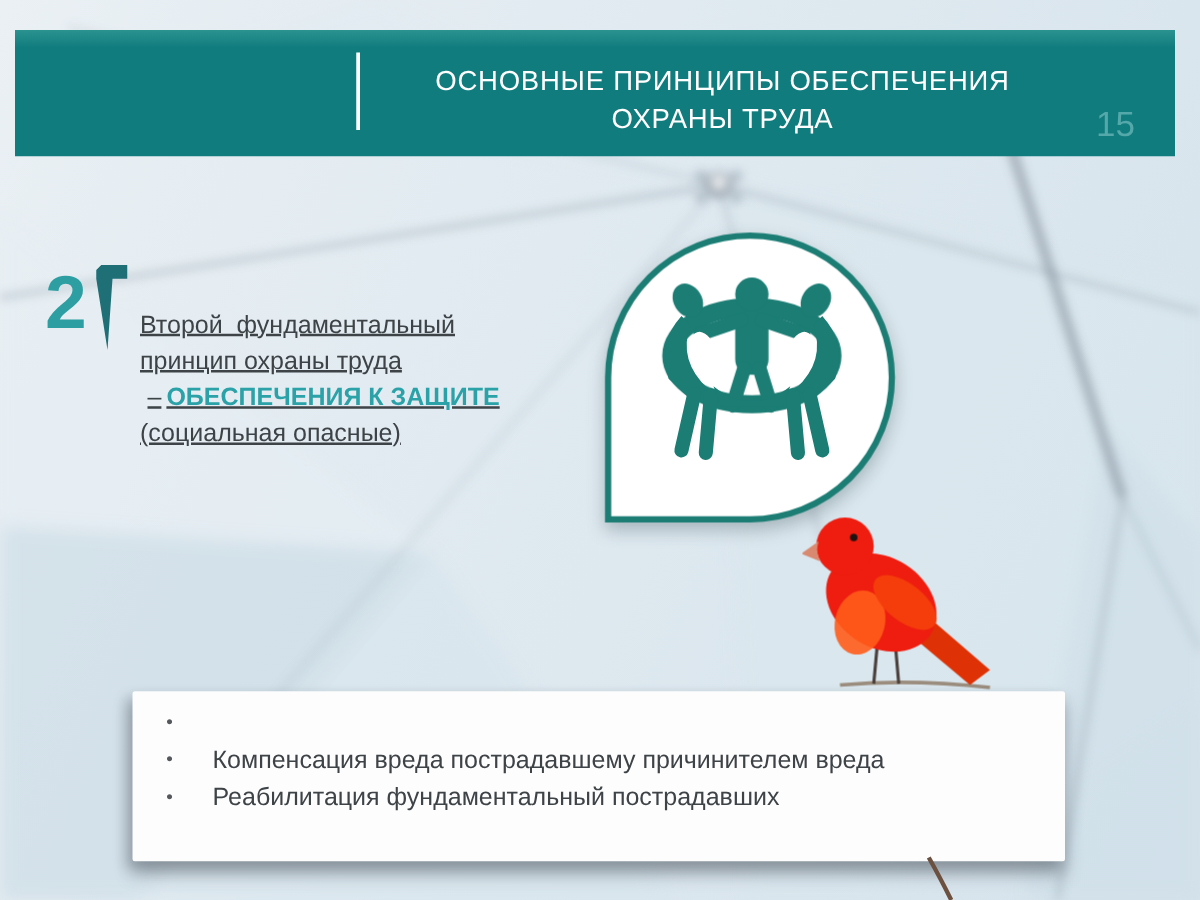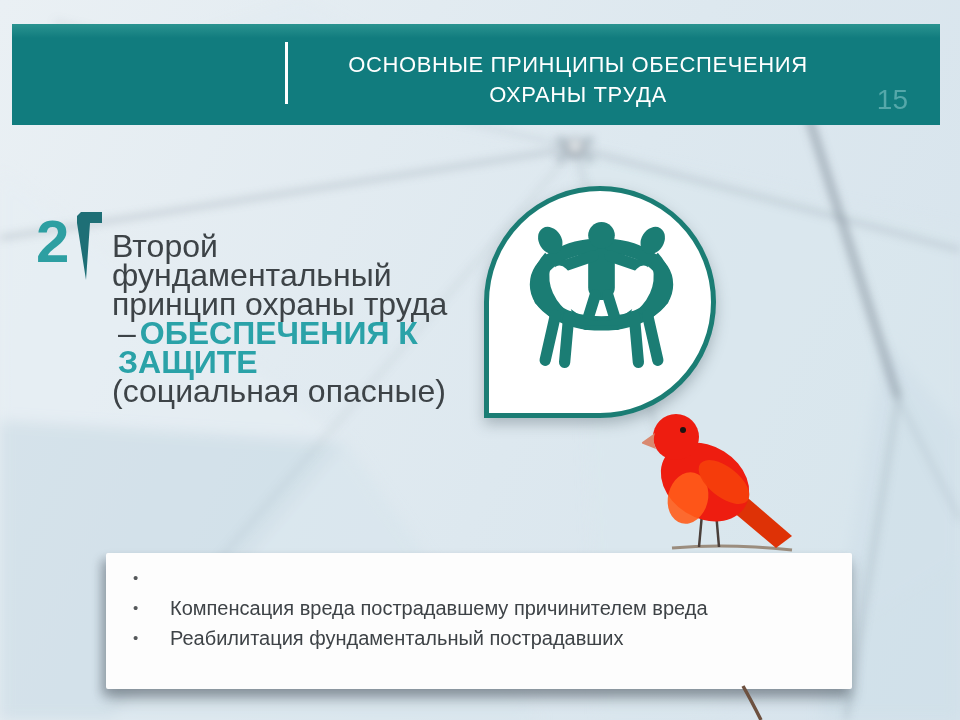--- a/index.html
+++ b/index.html
@@ -19,21 +19,21 @@
   .vline{position:absolute;left:273px;top:18px;width:3px;height:62px;background:#ffffff;}
   .title{
     position:absolute;left:216px;top:26px;width:700px;text-align:center;
     color:#ffffff;font-size:22px;line-height:30px;letter-spacing:.6px;font-weight:400;
   }
   .num{position:absolute;right:32px;top:24px;color:#55a8aa;font-size:28px;margin-top:36px;}
 
   
   .big-num{position:absolute;left:36px;top:212px;color:#2d9fa2;font-size:60px;font-weight:bold;line-height:1;}
   .bracket{position:absolute;left:76px;top:212px;}
-  .ptext{position:absolute;left:112px;top:232px;width:345px;color:#3d4347;font-size:32px;line-height:29px;}
+  .ptext{position:absolute;left:112px;top:246px;width:345px;color:#3d4347;font-size:20px;line-height:29px;text-decoration:underline;}
   .ptext div{white-space:pre-wrap;}
   .ptext .line3{padding-left:6px;}
   .ptext .dash{margin-right:4px;}
   .em{color:#2aa2a8;font-weight:bold;}
 
   
   .bubble{
     position:absolute;left:484px;top:186px;width:232px;height:232px;
     background:#ffffff;border:5px solid #1b7d74;
     border-radius:50% 50% 50% 0;

